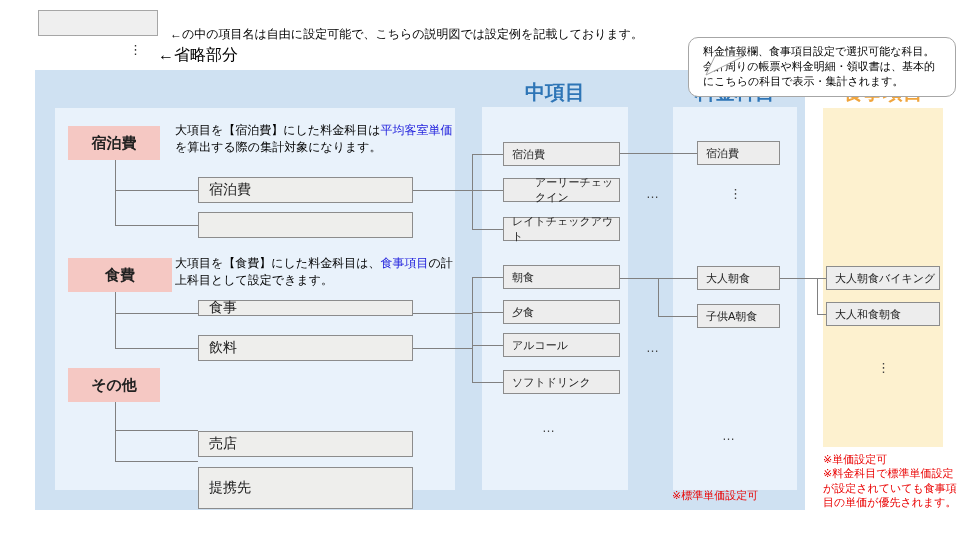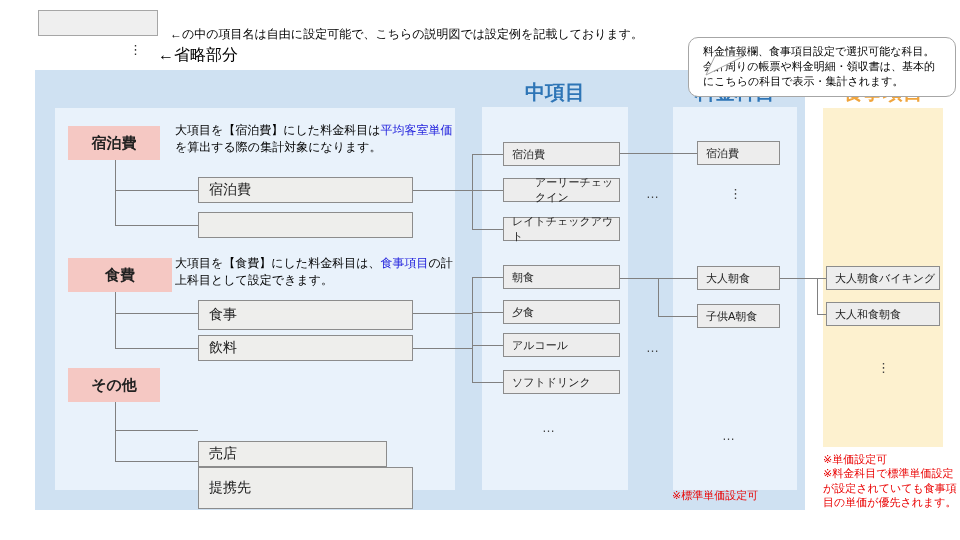--- a/index.html
+++ b/index.html
@@ -65,23 +65,23 @@
 
   <div class="pinkbox" style="left:68px;top:126px;width:92px;height:34px;">宿泊費</div>
   <div class="pinkbox" style="left:68px;top:258px;width:104px;height:34px;">食費</div>
   <div class="pinkbox" style="left:68px;top:368px;width:92px;height:34px;">その他</div>
 
   <div class="desc" style="left:175px;top:122px;width:282px;"><span>大項目を【宿泊費】にした料金科目は</span><span class="hl">平均客室単価</span><span>を算出する際の集計対象になります。</span></div>
   <div class="desc" style="left:175px;top:255px;width:282px;"><span>大項目を【食費】にした料金科目は、</span><span class="hl">食事項目</span><span>の計上科目として設定できます。</span></div>
 
   <div class="itembox" style="left:198px;top:177px;width:215px;height:26px;">宿泊費</div>
   <div class="itembox" style="left:198px;top:212px;width:215px;height:26px;"></div>
-  <div class="itembox" style="left:198px;top:300px;width:215px;height:30px;">食事</div>
+  <div class="itembox" style="left:198px;top:300px;width:215px;height:16px;">食事</div>
   <div class="itembox" style="left:198px;top:335px;width:215px;height:26px;">飲料</div>
-  <div class="itembox" style="left:198px;top:441px;width:189px;height:26px;">売店</div>
+  <div class="itembox" style="left:198px;top:431px;width:215px;height:26px;">売店</div>
   <div class="itembox" style="left:198px;top:467px;width:215px;height:42px;">提携先</div>
 
   <div class="smallbox" style="left:503px;top:142px;width:117px;height:24px;">宿泊費</div>
   <div class="smallbox" style="left:503px;top:178px;width:117px;height:24px;padding-left:31px;">アーリーチェックイン</div>
   <div class="smallbox" style="left:503px;top:217px;width:117px;height:24px;">レイトチェックアウト</div>
   <div class="smallbox" style="left:503px;top:265px;width:117px;height:24px;">朝食</div>
   <div class="smallbox" style="left:503px;top:300px;width:117px;height:24px;">夕食</div>
   <div class="smallbox" style="left:503px;top:333px;width:117px;height:24px;">アルコール</div>
   <div class="smallbox" style="left:503px;top:370px;width:117px;height:24px;">ソフトドリンク</div>
 

